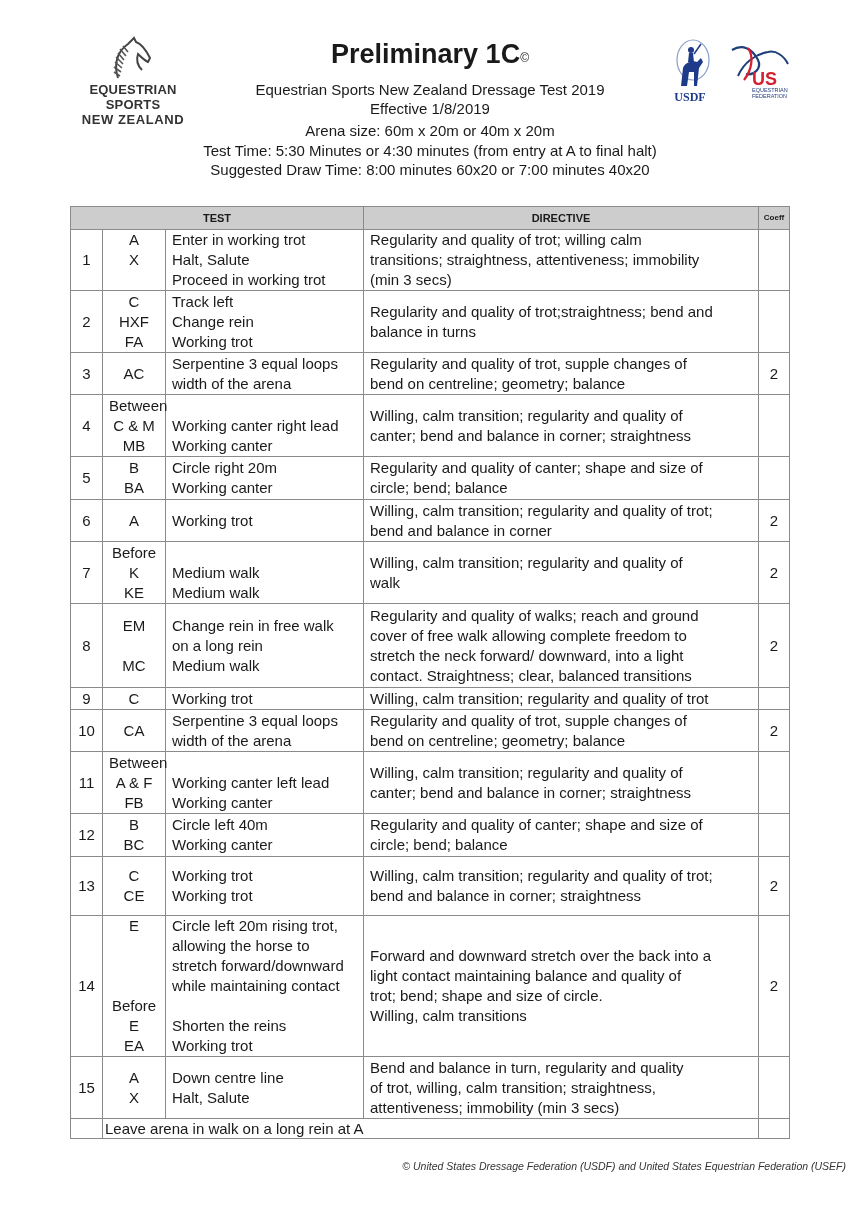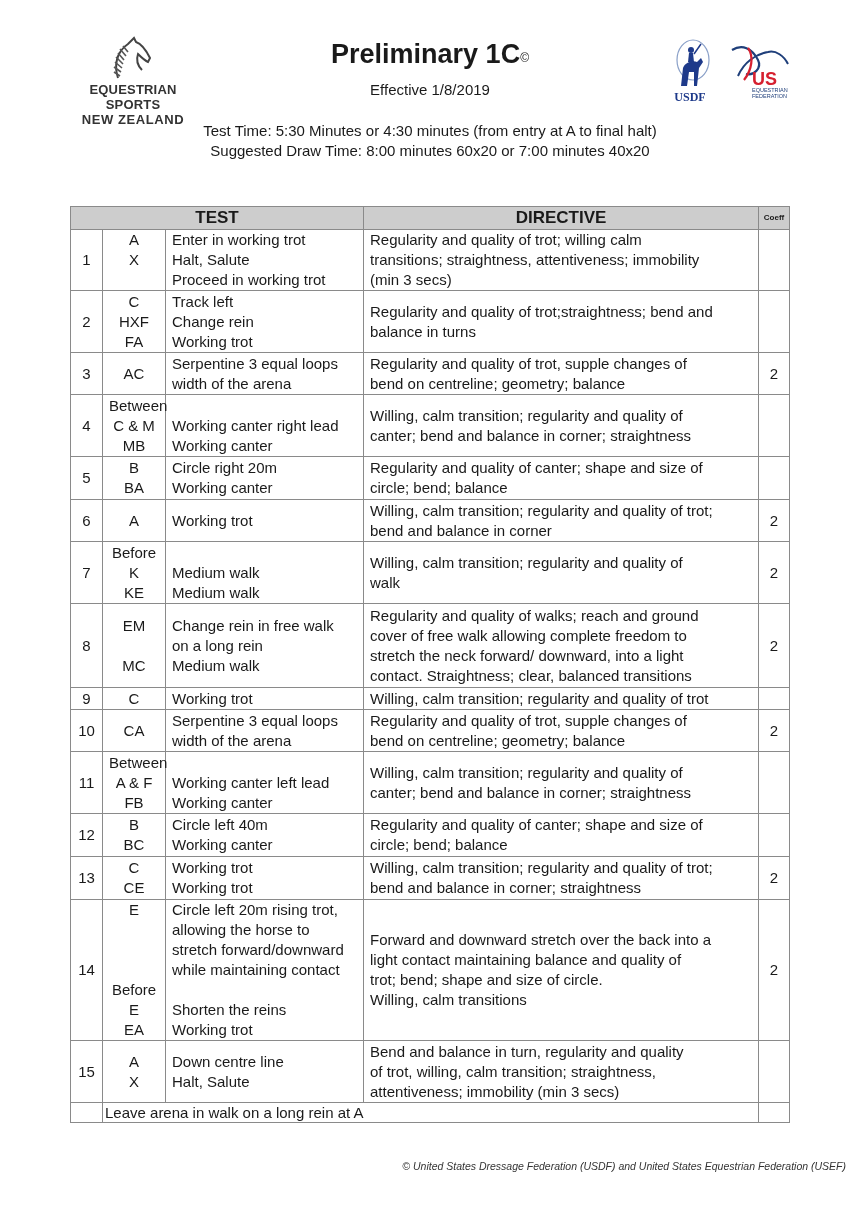--- a/index.html
+++ b/index.html
@@ -12,21 +12,21 @@
   .title-block { position: absolute; left: 200px; top: 32px; width: 460px; text-align: center; }
   .title { font-size: 27px; font-weight: bold; line-height: 44px; color: #1a1a1a; }
   .title .copy { font-size: 12px; font-weight: normal; vertical-align: 1px; }
   .subtitle { font-size: 15px; line-height: 19px; }
   .logo-usdf { position: absolute; left: 664px; top: 38px; width: 52px; height: 64px; text-align: center; }
   .logo-usdf .txt { font-family: "Liberation Serif", serif; font-weight: bold; font-size: 12px; color: #1e3a8a; margin-top: -2px; }
   .logo-usef { position: absolute; left: 728px; top: 40px; width: 66px; height: 60px; }
   .info { position: absolute; left: 100px; top: 121px; width: 660px; text-align: center; font-size: 15px; line-height: 19.5px; }
   table.test { position: absolute; left: 70px; top: 206px; width: 719px; border-collapse: collapse; table-layout: fixed; font-size: 15px; }
   table.test td, table.test th { border: 1.5px solid #8a8a8a; padding: 0 6px; vertical-align: middle; line-height: 20px; }
-  table.test th { background: #cdcdcd; height: 22px; font-weight: bold; font-size: 17px; padding: 0; text-align: center; }
+  table.test th { background: #cdcdcd; height: 22px; font-weight: bold; font-size: 11px; padding: 0; text-align: center; }
   table.test th.coeff { font-size: 8px; margin-top: 9px; }
   td.num { text-align: center; padding: 0; }
   td.mk { text-align: center; padding: 0; }
   td.mv { padding-left: 5px; }
   td.dir { padding-left: 7px; }
   td.cf { text-align: center; padding: 0; }
   .line { display: block; white-space: nowrap; }
   .gap { display: block; height: 20px; }
   .footer { position: absolute; left: 0; top: 1160px; width: 846px; text-align: right; font-size: 10.5px; font-style: italic; color: #333; }
 </style>
@@ -38,20 +38,21 @@
     <svg width="50" height="44" viewBox="0 0 50 44">
       <path d="M10 42 C6 30 8 16 20 8 C22 6 24 4 26 2 L28 6 C34 8 38 14 42 22 L40 26 C36 24 32 20 30 18 C28 24 30 30 34 34" fill="none" stroke="#444" stroke-width="2"></path>
       <path d="M12 40 L6 36 M13 36 L6 31 M14 32 L7 26 M15 28 L8 21 M16 24 L10 17 M18 20 L12 13 M20 16 L15 10" stroke="#555" stroke-width="1.6"></path>
     </svg>
     <div class="l1">EQUESTRIAN SPORTS</div>
     <div class="l2">NEW ZEALAND</div>
   </div>
 
   <div class="title-block">
     <div class="title"><span>Preliminary 1C</span><span class="copy">©</span></div>
+    <div class="subtitle">Equestrian Sports New Zealand Dressage Test 2019</div>
     <div class="subtitle">Effective 1/8/2019</div>
   </div>
 
   <div class="logo-usdf">
     <svg width="46" height="50" viewBox="0 0 46 50">
       <ellipse cx="26" cy="22" rx="16" ry="20" fill="none" stroke="#8aa0c8" stroke-width="1.2"></ellipse>
       <path d="M14 48 L16 30 C18 24 26 22 30 24 L34 20 L36 24 L32 30 L30 48 L27 48 L27 34 L22 34 L20 48 Z" fill="#1e3a8a"></path>
       <circle cx="24" cy="12" r="3" fill="#1e3a8a"></circle>
       <path d="M22 15 L26 15 L27 24 L21 24 Z" fill="#1e3a8a"></path>
       <path d="M27 16 L34 6" stroke="#1e3a8a" stroke-width="1.5"></path>
@@ -64,20 +65,21 @@
       <path d="M4 10 C14 4 24 8 30 20 C34 28 26 36 18 34" fill="none" stroke="#1f3f7a" stroke-width="2.2"></path>
       <path d="M10 36 C16 22 28 14 40 12 C48 10 56 16 60 24" fill="none" stroke="#1f3f7a" stroke-width="2"></path>
       <path d="M20 8 C26 16 24 30 16 40" fill="none" stroke="#d6202f" stroke-width="2.2"></path>
       <text x="24" y="45" font-family="Liberation Sans, sans-serif" font-weight="bold" font-size="18" fill="#d6202f">US</text>
       <text x="24" y="52" font-family="Liberation Sans, sans-serif" font-size="5.5" fill="#1f3f7a">EQUESTRIAN</text>
       <text x="24" y="58" font-family="Liberation Sans, sans-serif" font-size="5.5" fill="#1f3f7a">FEDERATION</text>
     </svg>
   </div>
 
   <div class="info">
+    <div>Arena size: 60m x 20m or 40m x 20m</div>
     <div>Test Time: 5:30 Minutes or 4:30 minutes (from entry at A to final halt)</div>
     <div>Suggested Draw Time: 8:00 minutes 60x20 or 7:00 minutes 40x20</div>
   </div>
 </div>
 
 <table class="test">
   <colgroup>
     <col style="width:32px">
       <col style="width:63px">
       <col style="width:198px">
@@ -285,21 +287,21 @@
         <td class="mv">
           <span class="line">Circle left 40m</span>
           <span class="line">Working canter</span>
         </td>
         <td class="dir">
           <span class="line">Regularity and quality of canter; shape and size of</span>
           <span class="line">circle; bend; balance</span>
         </td>
         <td class="cf"></td>
       </tr>
-      <tr style="height: 43px;">
+      <tr style="height: 59px;">
         <td class="num">13</td>
         <td class="mk">
           <span class="line">C</span>
           <span class="line">CE</span>
         </td>
         <td class="mv">
           <span class="line">Working trot</span>
           <span class="line">Working trot</span>
         </td>
         <td class="dir">

